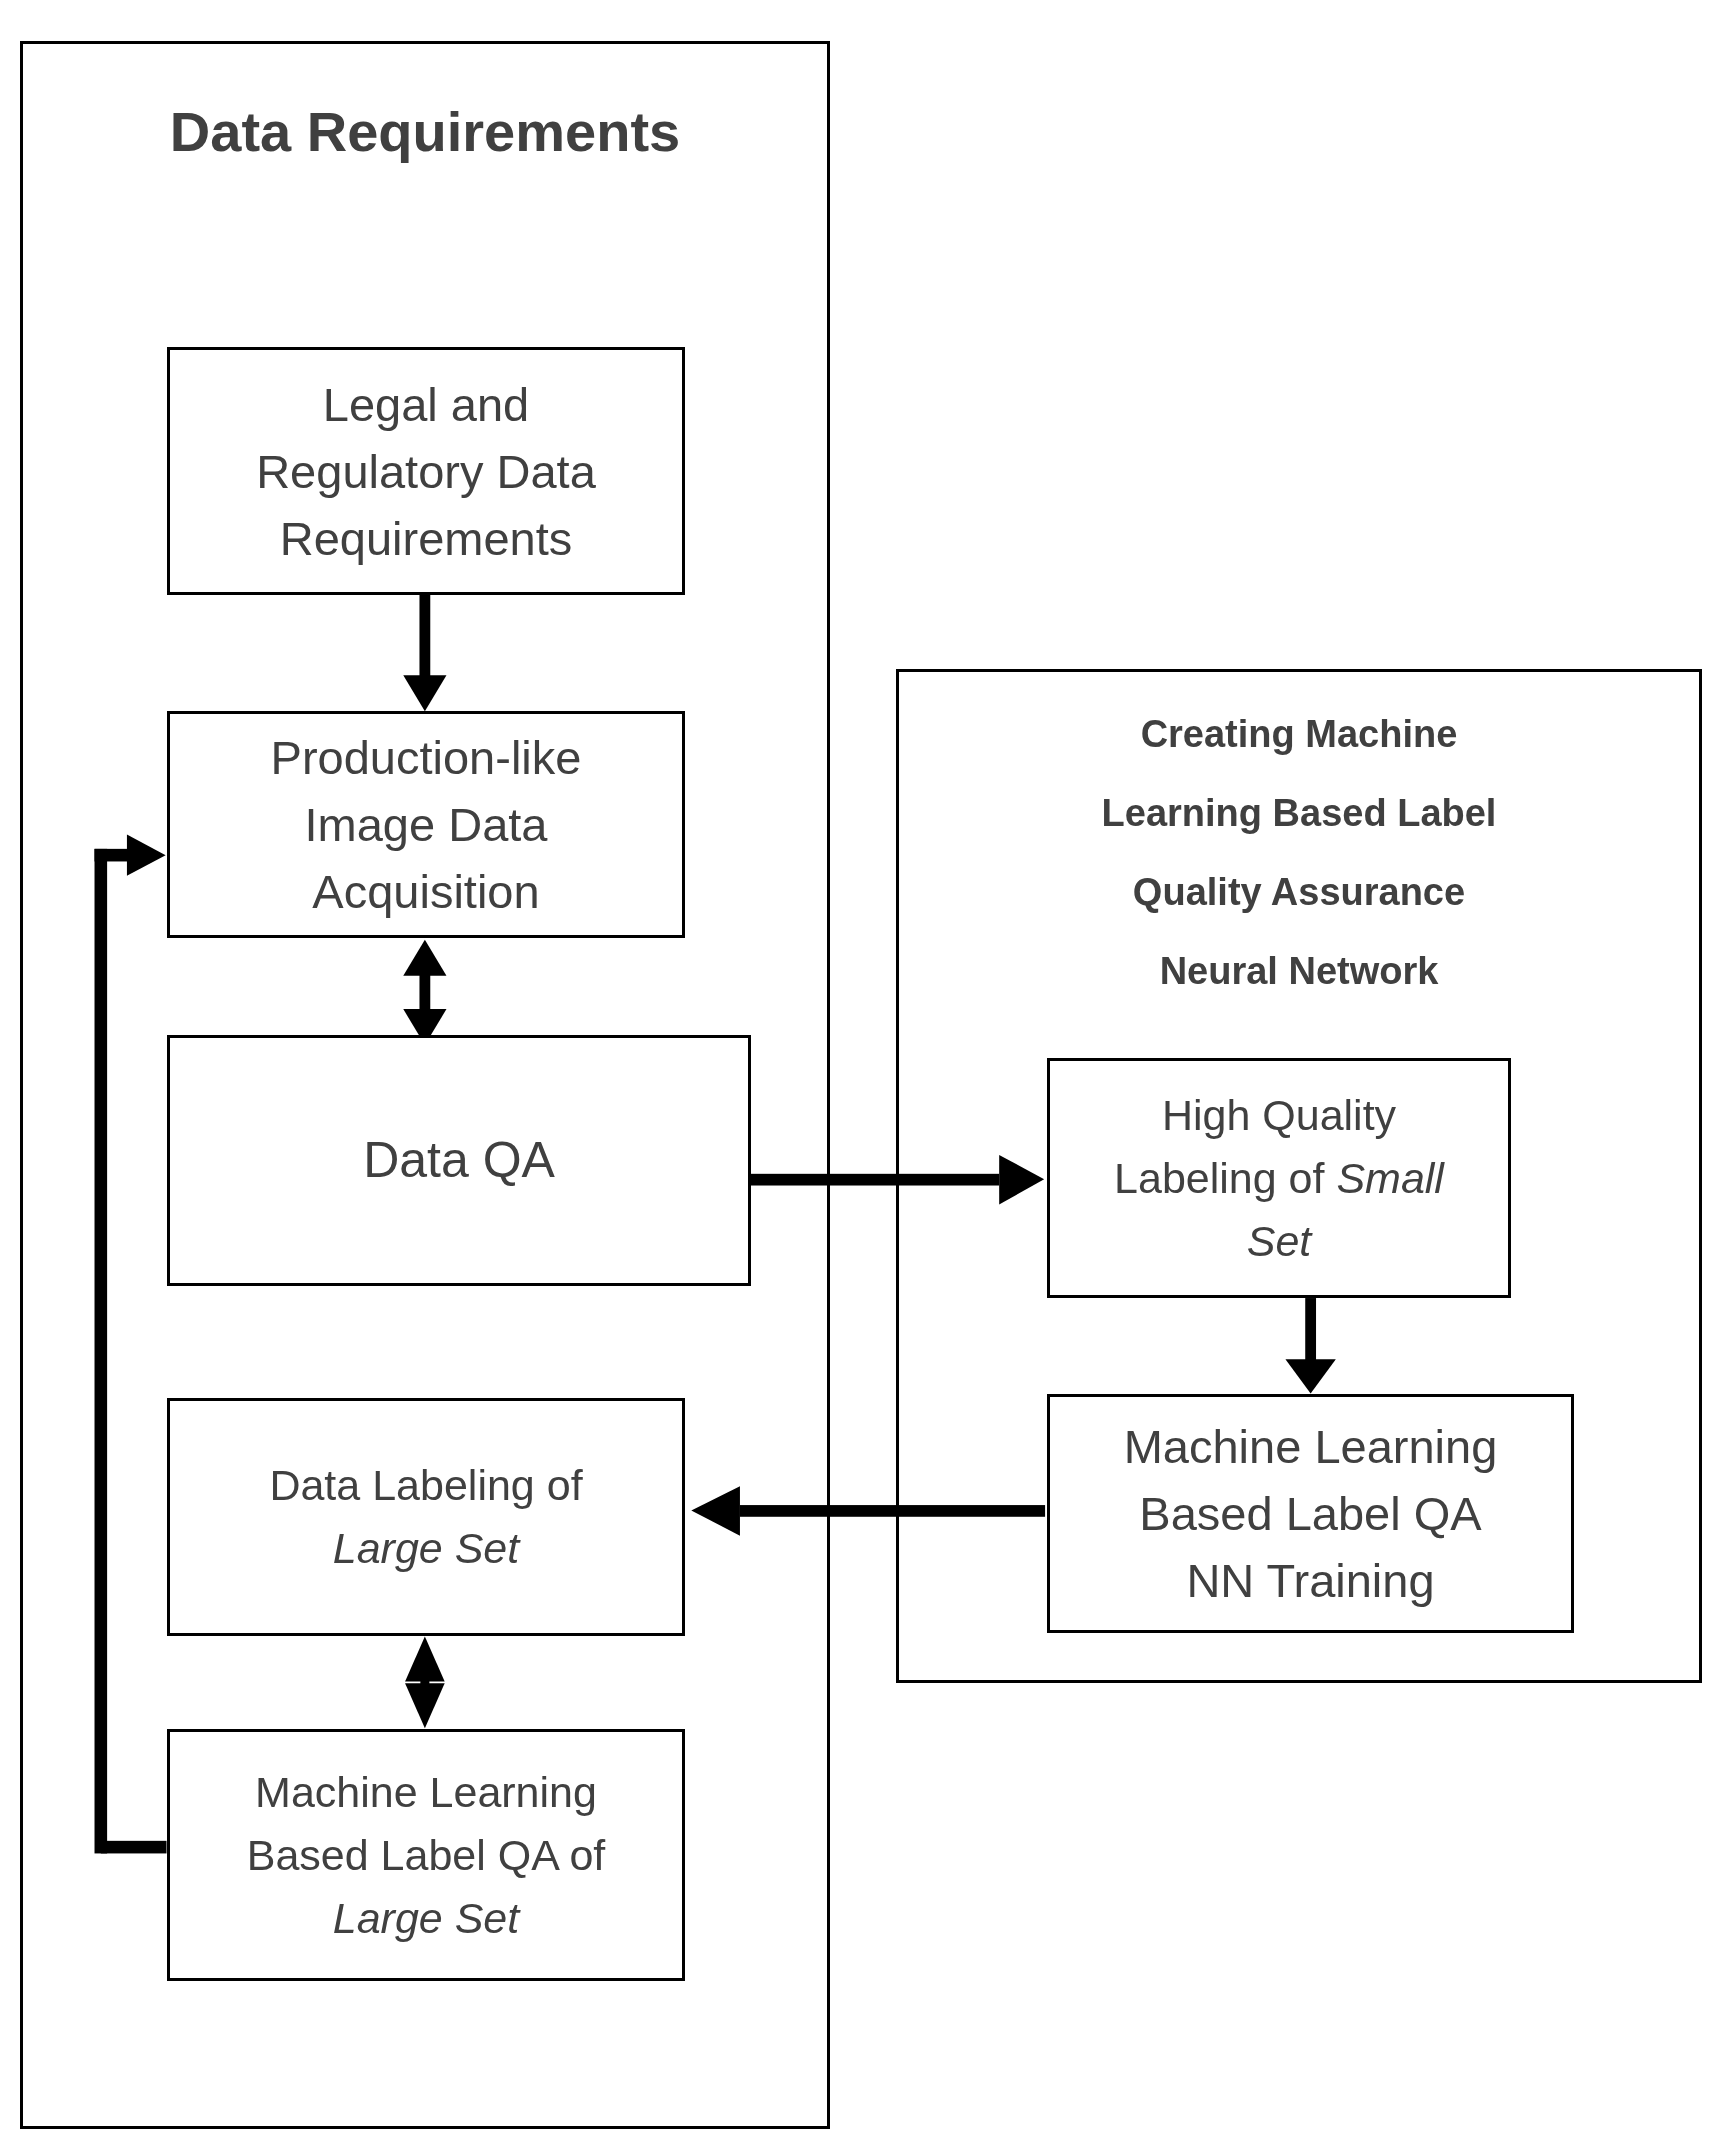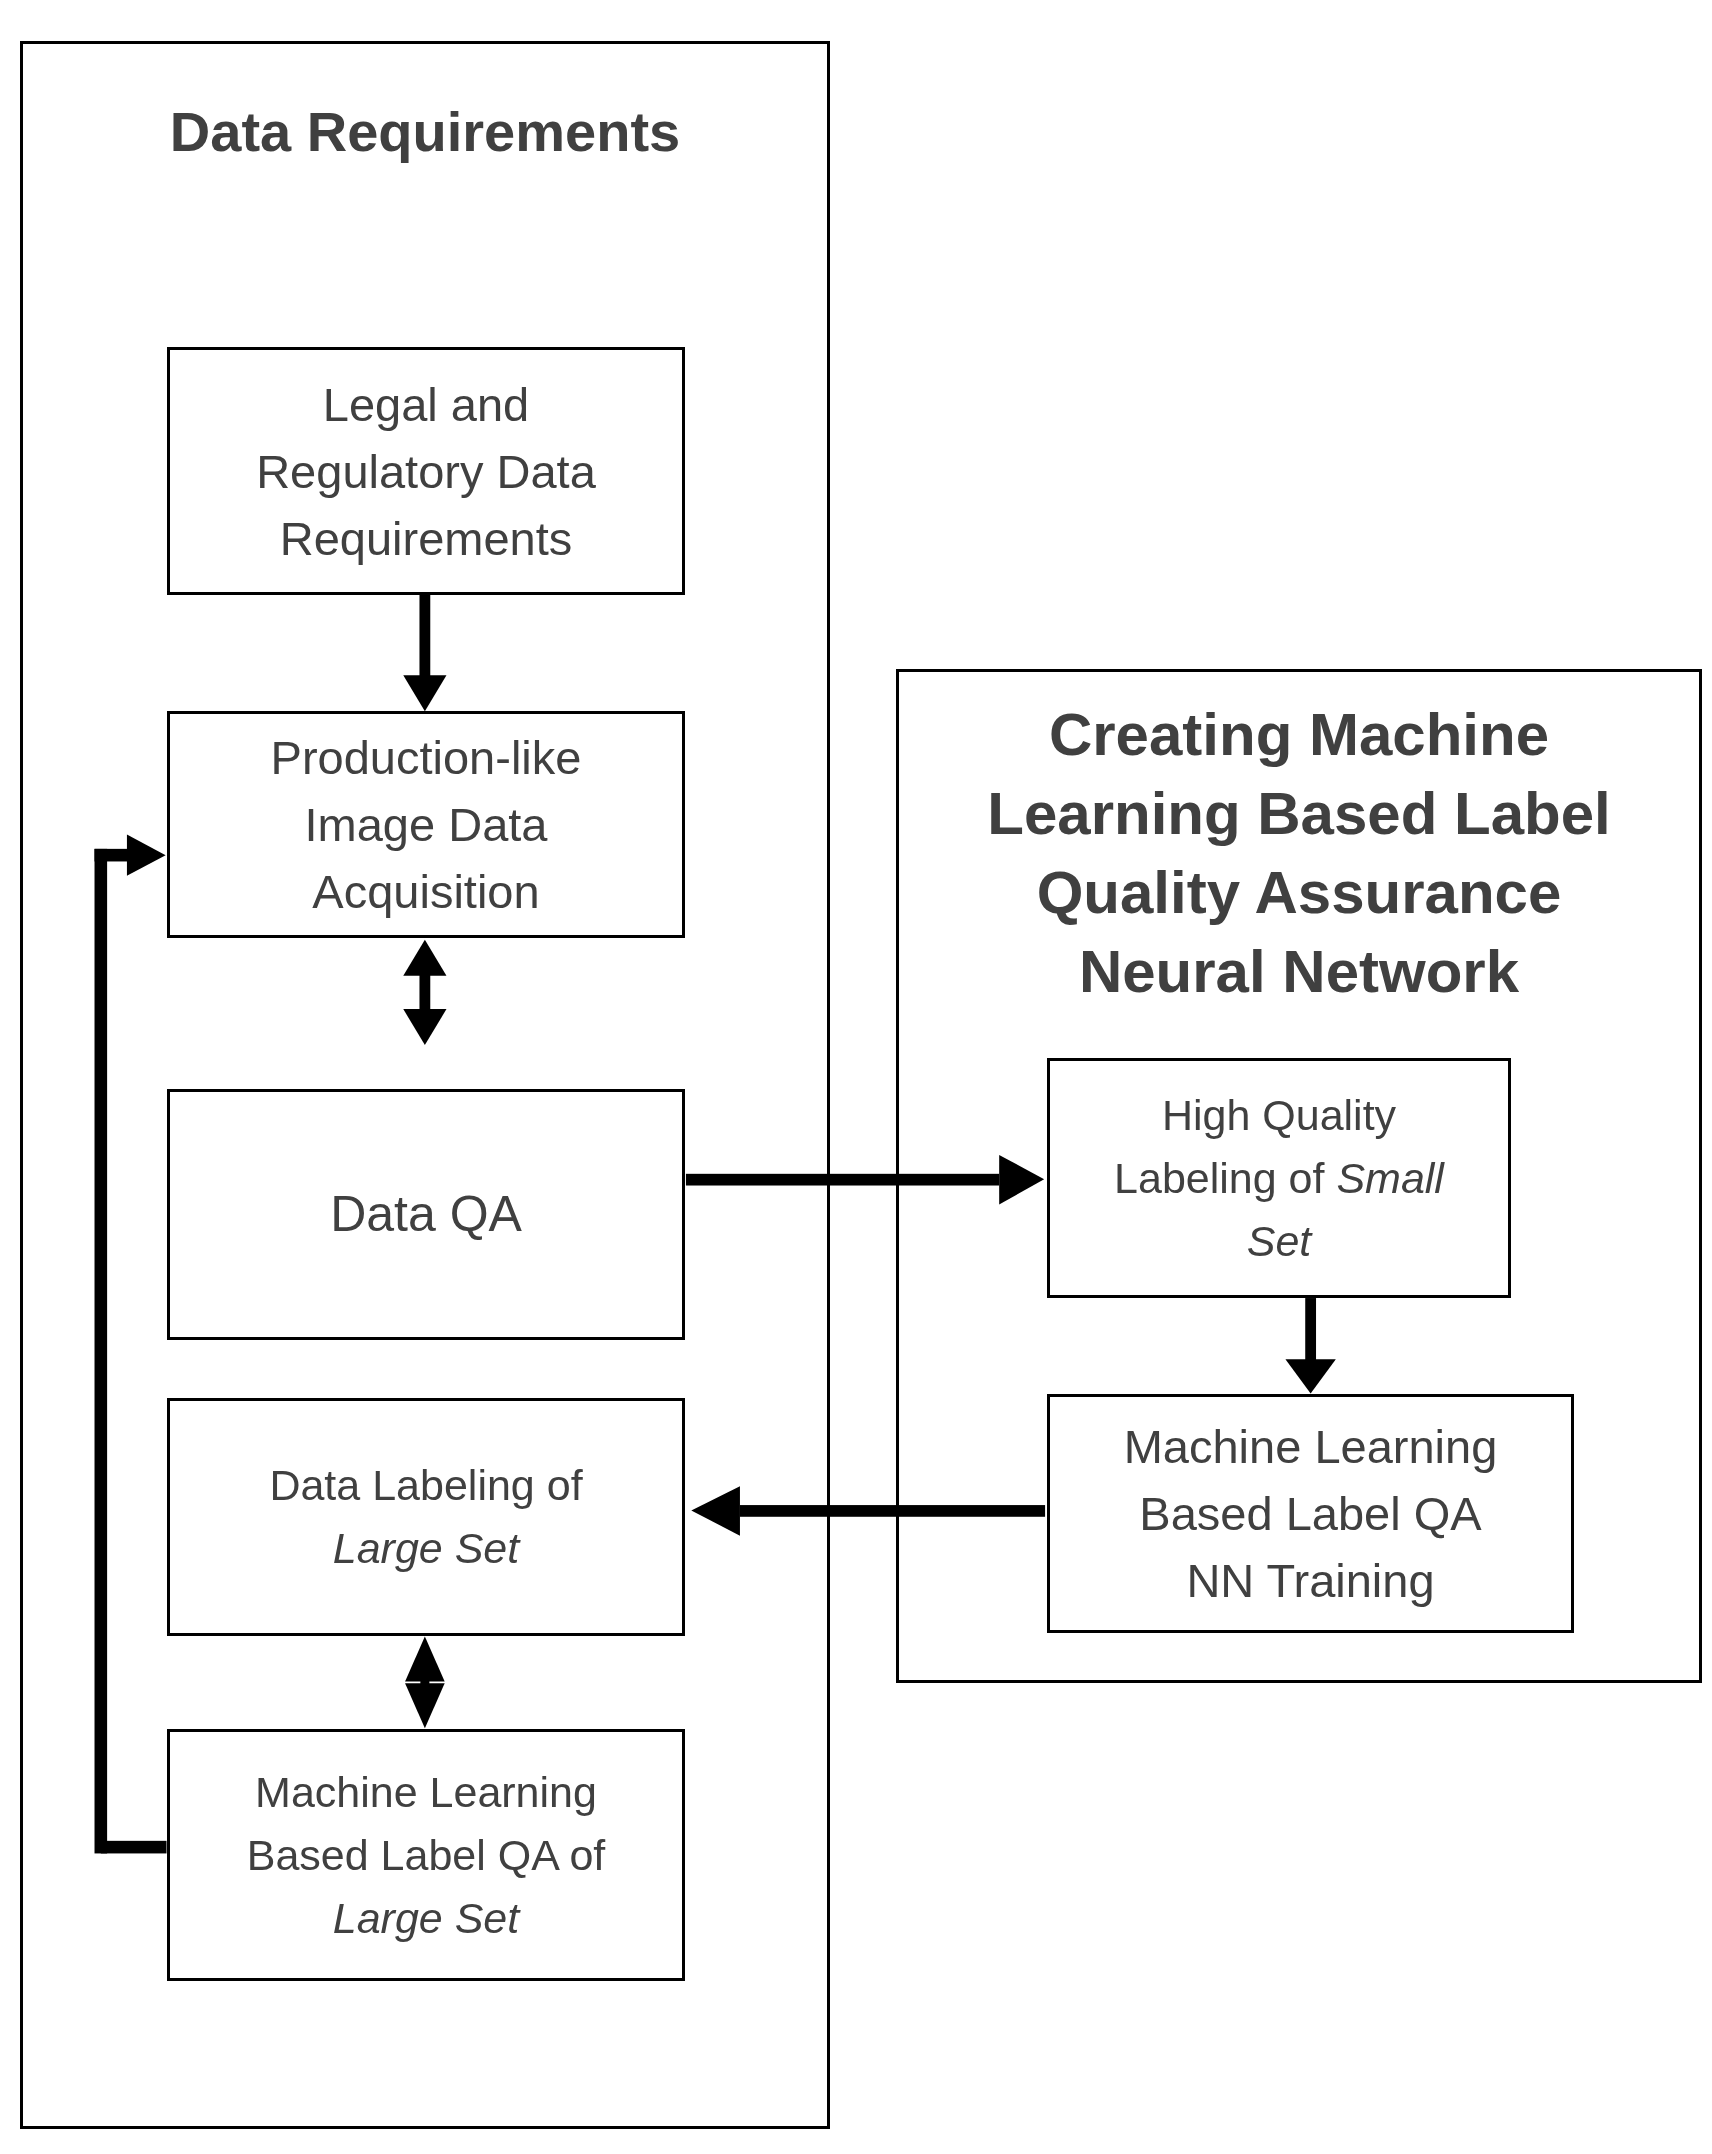--- a/index.html
+++ b/index.html
@@ -1,21 +1,21 @@
 <!DOCTYPE html>
 <html style="font-size:14.4px"><head>
 <meta charset="utf-8">
 <style>
   html,body{margin:0;padding:0;background:#ffffff;}
   .canvas{position:relative;width:1713px;height:2155px;background:#ffffff;overflow:hidden;
           font-family:"Liberation Sans", sans-serif;color:#404040;}
   .container{position:absolute;box-sizing:border-box;border:3.6px solid #000;background:#ffffff;z-index:1;}
   .panel-title{position:absolute;z-index:3;text-align:center;font-weight:bold;}
   .lt{font-size:56px;line-height:65px;}
-  .rt{font-size:60px;line-height:79px;}
+  .rt{font-size:38px;line-height:79px;}
   .box{position:absolute;box-sizing:border-box;border:3.6px solid #000;background:#ffffff;z-index:3;
        display:flex;flex-direction:column;justify-content:center;align-items:center;text-align:center;}
   .tline{white-space:pre-wrap;}
   .it{font-style:italic;}
   .f52 .tline{font-size:47px;line-height:67px;}
   .f56 .tline{font-size:50px;line-height:67px;}
   .f48 .tline{font-size:43px;line-height:63px;}
   svg.arrows{position:absolute;left:0;top:0;z-index:2;pointer-events:none;}
 </style>
 </head>
@@ -40,21 +40,21 @@
       <div class="tline"><span>Image Data</span></div>
       <div class="tline"><span>Acquisition</span></div>
     </div>
 
   <div class="box f52" style="left:167px;top:347px;width:518px;height:248px;">
       <div class="tline"><span>Legal and</span></div>
       <div class="tline"><span>Regulatory Data</span></div>
       <div class="tline"><span>Requirements</span></div>
     </div>
 
-  <div class="box f56" style="left:167px;top:1089px;width:518px;height:251px;">
+  <div class="box f56" style="left:167px;top:1035px;width:584px;height:251px;">
       <div class="tline"><span>Data QA</span></div>
     </div>
 
   <div class="box f48" style="left:167px;top:1398px;width:518px;height:238px;">
       <div class="tline"><span>Data Labeling of</span></div>
       <div class="tline"><span class="it">Large Set</span></div>
     </div>
 
   <div class="box f48" style="left:167px;top:1729px;width:518px;height:252px;">
       <div class="tline"><span>Machine Learning</span></div>

